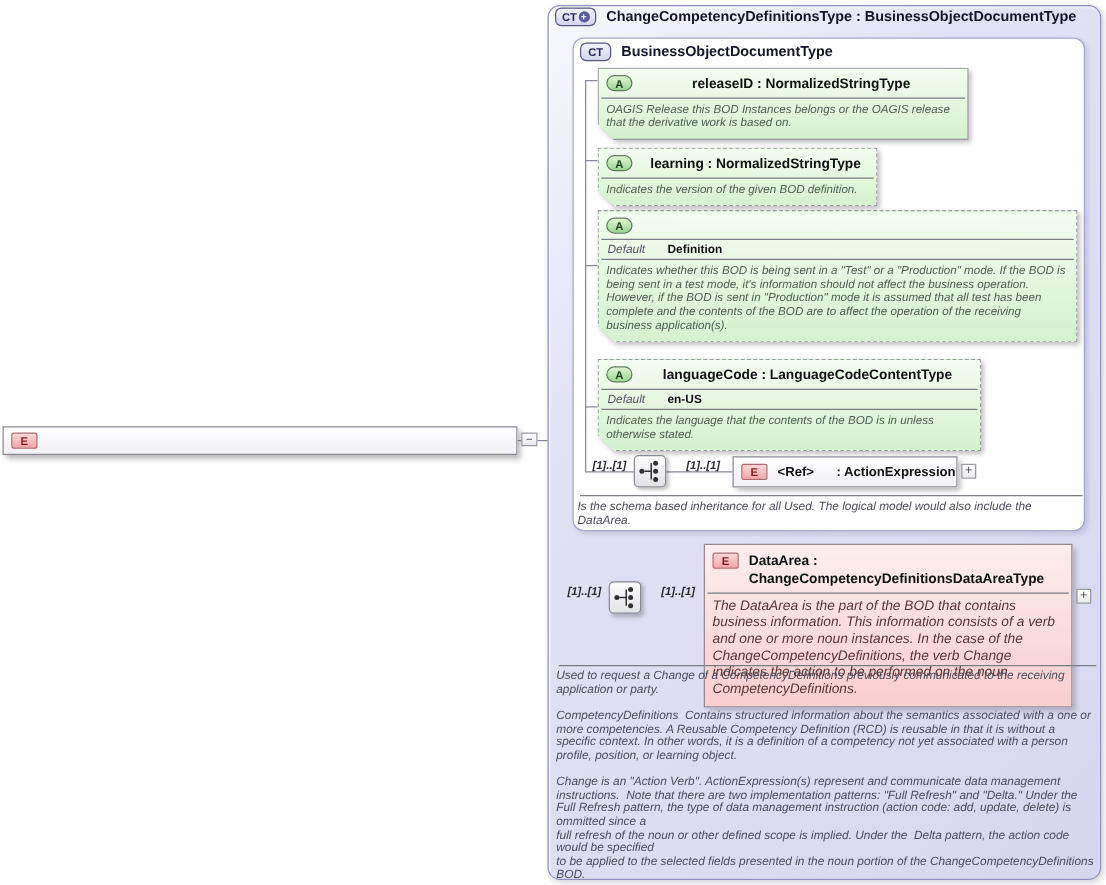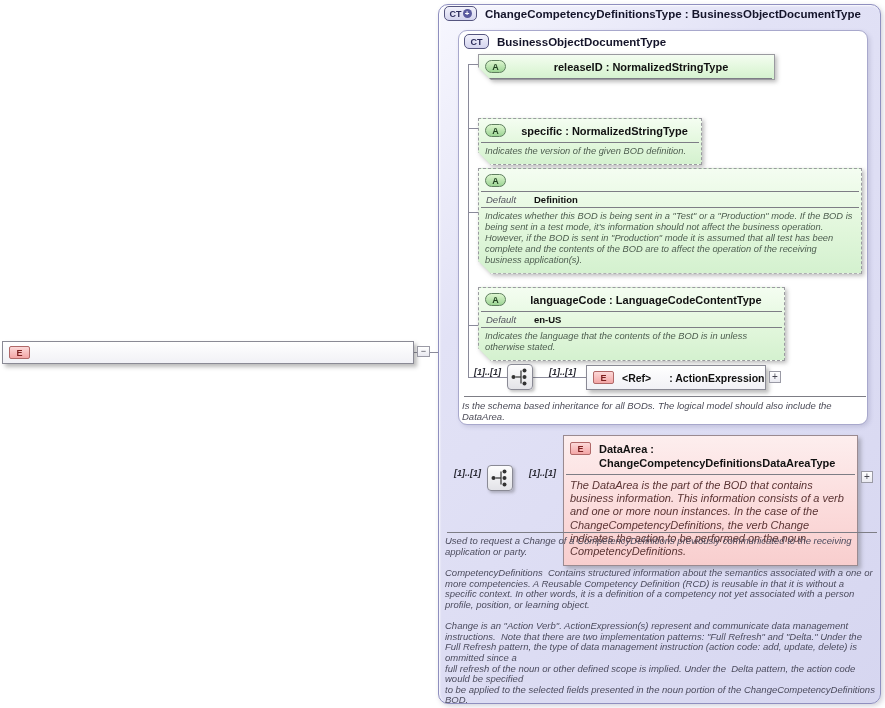--- a/index.html
+++ b/index.html
@@ -129,28 +129,29 @@
 <div class="hline" style="left:468px; top:377px; width:39px;"></div>
 <div class="hline" style="left:533px; top:377px; width:53px;"></div>
 
 <div class="notch-wrap" style="left:478px; top:54px; width:297px;">
   <div class="attr-box req">
     <div class="attr-header">
       <span class="a-icon">A</span>
       <span class="attr-label">releaseID : NormalizedStringType</span>
     </div>
     <div class="divider"></div>
+    <div class="attr-desc">OAGIS Release this BOD Instances belongs or the OAGIS release that the derivative work is based on.</div>
   </div>
 </div>
 
 <div class="notch-wrap" style="left:478px; top:118px; width:224px;">
   <div class="attr-box opt">
     <div class="attr-header">
       <span class="a-icon">A</span>
-      <span class="attr-label">specific : NormalizedStringType</span>
+      <span class="attr-label">learning : NormalizedStringType</span>
     </div>
     <div class="divider"></div>
     <div class="attr-desc">Indicates the version of the given BOD definition.</div>
   </div>
 </div>
 
 <div class="notch-wrap" style="left:478px; top:168px; width:384px;">
   <div class="attr-box opt">
     <div class="attr-header">
       <span class="a-icon">A</span>
@@ -194,21 +195,21 @@
 </div>
 <span class="card" style="left:549px; top:367px;">[1]..[1]</span>
 <div class="elem-box" style="left:586px; top:365px; width:180px; height:25px;">
   <span class="e-icon">E</span>
   <span class="elem-label" style="font-size:10.5px;">&lt;Ref&gt;</span>
   <span class="elem-label" style="font-size:10.5px; margin-left:10px;">: ActionExpression</span>
 </div>
 <div class="toggle" style="left:769px; top:371px;">+</div>
 
 <div class="divider abs" style="left:462px; top:396px; width:402px;"></div>
-<div class="inner-note">Is the schema based inheritance for all BODs. The logical model should also include the DataArea.</div>
+<div class="inner-note">Is the schema based inheritance for all Used. The logical model would also include the DataArea.</div>
 
 <span class="card" style="left:454px; top:468px;">[1]..[1]</span>
 <div class="seq-icon" style="left:487px; top:465px;">
   <svg width="22" height="22" viewBox="0 0 22 22">
     <circle cx="4.5" cy="11" r="2" fill="#333333"></circle>
     <line x1="6.5" y1="11" x2="12" y2="11" stroke="#333333" stroke-width="1.2"></line>
     <line x1="12" y1="4.5" x2="12" y2="17.5" stroke="#333333" stroke-width="1.2"></line>
     <circle cx="15.5" cy="4.5" r="2" fill="#333333"></circle>
     <circle cx="15.5" cy="11" r="2" fill="#333333"></circle>
     <circle cx="15.5" cy="17.5" r="2" fill="#333333"></circle>

